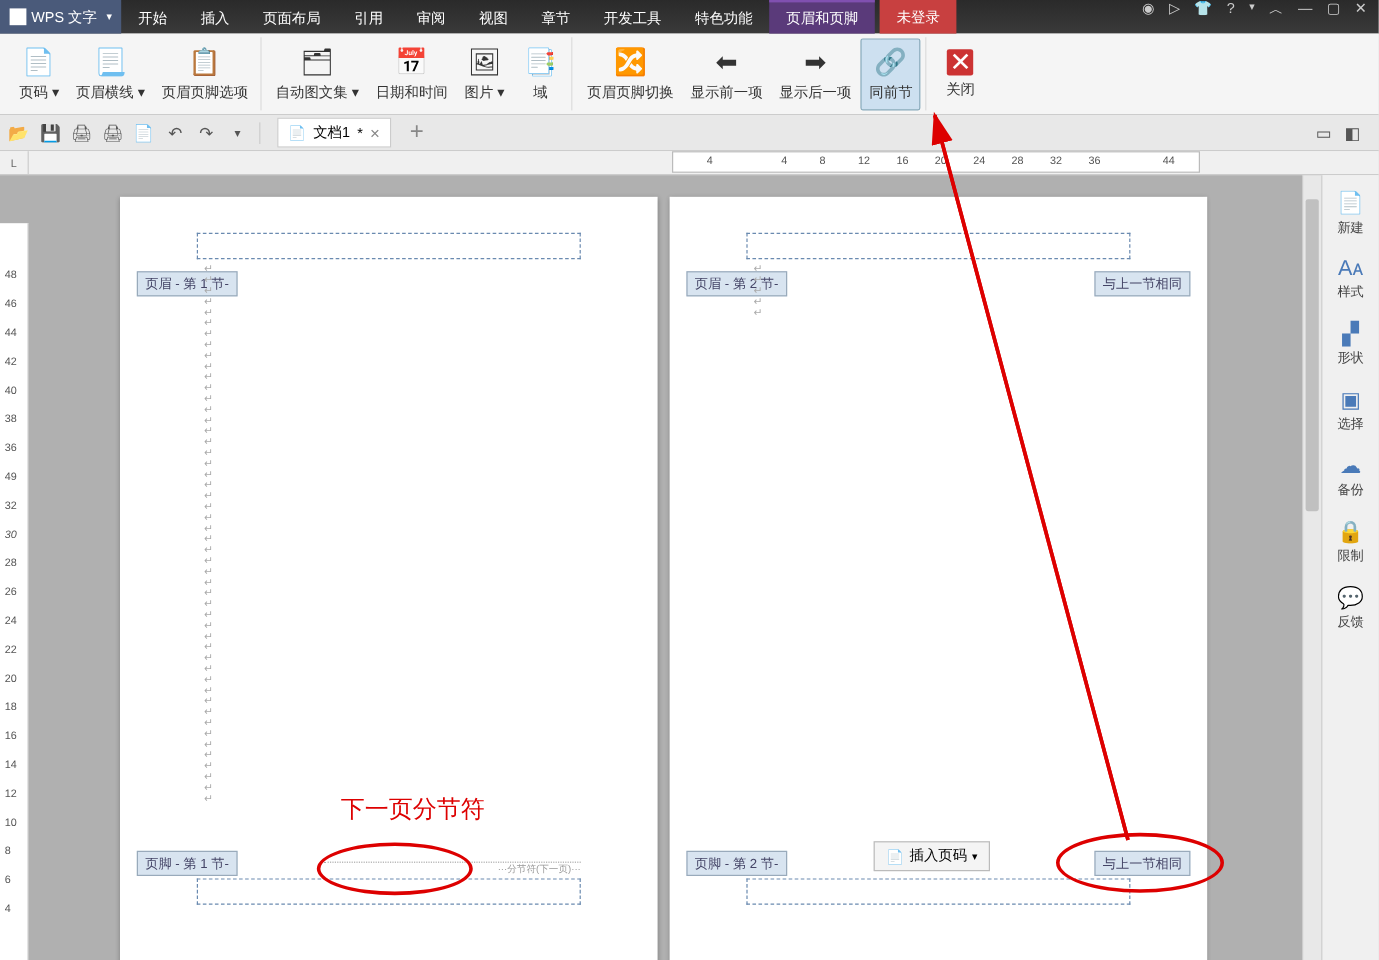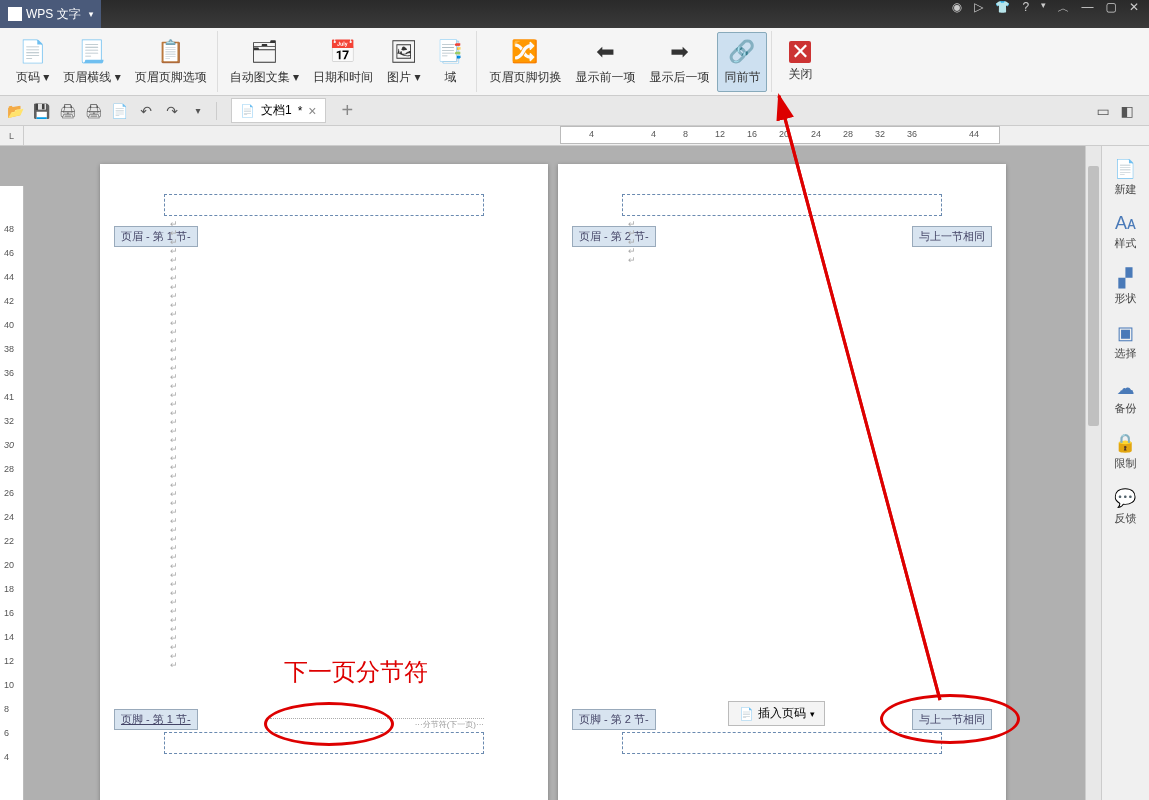--- a/index.html
+++ b/index.html
@@ -47,21 +47,21 @@
 .page { background: #fff; width: 448px; height: 640px; position: relative; box-shadow: 0 1px 4px rgba(0,0,0,.3); }
 .dashed-area { position: absolute; border: 1px dashed #6a8ab0; }
 .header-area { top: 30px; left: 64px; right: 64px; height: 22px; }
 .footer-area { bottom: 50px; left: 64px; right: 64px; height: 22px; }
 .sec-label { position: absolute; background: #d8e4f0; border: 1px solid #9ab; padding: 2px 6px; font-size: 11px; color: #446; }
 .marks { position: absolute; left: 70px; top: 56px; font-size: 9px; color: #aaa; line-height: 9px; }
 
 
 .red-arrow { position: absolute; z-index: 50; pointer-events: none; }
 .red-ellipse { position: absolute; border: 3px solid #d00; border-radius: 50%; z-index: 50; pointer-events: none; }
-.section-break-text { position: absolute; color: #d00; font-size: 24px; z-index: 40; }
+.section-break-text { position: absolute; color: #d00; font-size: 20px; z-index: 40; }
 .insert-pn-btn { position: absolute; background: #f4f4f4; border: 1px solid #bbb; padding: 3px 10px; font-size: 12px; display: flex; align-items: center; gap: 4px; cursor: pointer; }
 
 
 .right-pane { position: absolute; right: 0; top: 146px; width: 48px; bottom: 0; background: #f0f0f0; border-left: 1px solid #ccc; display: flex; flex-direction: column; align-items: center; padding-top: 6px; gap: 4px; }
 .rp-btn { width: 40px; display: flex; flex-direction: column; align-items: center; padding: 6px 2px; font-size: 11px; color: #444; cursor: pointer; }
 .rp-btn .ricon { font-size: 18px; color: #4a7ab8; margin-bottom: 2px; }
 
 
 .vscroll { position: absolute; right: 48px; top: 146px; width: 16px; bottom: 0; background: #e8e8e8; border-left: 1px solid #ccc; }
 .vscroll .thumb { position: absolute; left: 2px; right: 2px; top: 20px; height: 260px; background: #c0c0c0; border-radius: 2px; }
@@ -69,20 +69,33 @@
 .quickbar-right { margin-left:auto; display:flex; gap:4px; padding-right:6px;}
 </style>
 </head>
 <body>
 
 <div class="titlebar">
   <div class="logo">
     <span class="logo-icon"></span>
     <span>WPS 文字</span>
     <span style="font-size:9px;margin-left:4px;">▾</span>
+  </div>
+  <div class="tabs">
+    <div class="tab">开始</div>
+    <div class="tab">插入</div>
+    <div class="tab">页面布局</div>
+    <div class="tab">引用</div>
+    <div class="tab">审阅</div>
+    <div class="tab">视图</div>
+    <div class="tab">章节</div>
+    <div class="tab">开发工具</div>
+    <div class="tab">特色功能</div>
+    <div class="tab hf active">页眉和页脚</div>
+    <div class="login">未登录</div>
   </div>
   <div class="right-icons">
     <span>◉</span>
     <span>▷</span>
     <span>👕</span>
     <span>?</span>
     <span style="font-size:9px;">▾</span>
     <span>︿</span>
     <span>—</span>
     <span>▢</span>
@@ -191,21 +204,21 @@
 
 <div class="editor-wrap">
   <div class="v-ruler">
     <span class="vtick" style="top:38px;">48</span>
     <span class="vtick" style="top:62px;">46</span>
     <span class="vtick" style="top:86px;">44</span>
     <span class="vtick" style="top:110px;">42</span>
     <span class="vtick" style="top:134px;">40</span>
     <span class="vtick" style="top:158px;">38</span>
     <span class="vtick" style="top:182px;">36</span>
-    <span class="vtick" style="top:206px;">41</span>
+    <span class="vtick" style="top:206px;">49</span>
     <span class="vtick" style="top:230px;">32</span>
     <span class="vtick" style="top:254px;font-style:italic;">30</span>
     <span class="vtick" style="top:278px;">28</span>
     <span class="vtick" style="top:302px;">26</span>
     <span class="vtick" style="top:326px;">24</span>
     <span class="vtick" style="top:350px;">22</span>
     <span class="vtick" style="top:374px;">20</span>
     <span class="vtick" style="top:398px;">18</span>
     <span class="vtick" style="top:422px;">16</span>
     <span class="vtick" style="top:446px;">14</span>
@@ -217,21 +230,21 @@
     <span class="vtick" style="top:614px;">2</span>
   </div>
 
   <div class="pages">
 
     <div class="page">
       <div class="dashed-area header-area"></div>
       <div class="sec-label" style="top:62px; left:14px;">页眉 - 第 1 节-</div>
       <div class="marks">↵<br>↵<br>↵<br>↵<br>↵<br>↵<br>↵<br>↵<br>↵<br>↵<br>↵<br>↵<br>↵<br>↵<br>↵<br>↵<br>↵<br>↵<br>↵<br>↵<br>↵<br>↵<br>↵<br>↵<br>↵<br>↵<br>↵<br>↵<br>↵<br>↵<br>↵<br>↵<br>↵<br>↵<br>↵<br>↵<br>↵<br>↵<br>↵<br>↵<br>↵<br>↵<br>↵<br>↵<br>↵<br>↵<br>↵<br>↵<br>↵<br>↵</div>
       <div class="dashed-area footer-area"></div>
-      <div class="sec-label" style="bottom:74px; left:14px;text-decoration:underline;">页脚 - 第 1 节-</div>
+      <div class="sec-label" style="bottom:74px; left:14px;">页脚 - 第 1 节-</div>
 
       <div class="section-break-text" style="bottom:116px; left:184px;">下一页分节符</div>
       <div class="red-ellipse" style="bottom:58px; left:164px; width:130px; height:44px;"></div>
       <div style="position:absolute; bottom:74px; left:170px; right:64px; border-top:1px dotted #aaa; font-size:8px; color:#999; text-align:right;">···分节符(下一页)···</div>
     </div>
 
     <div class="page">
       <div class="dashed-area header-area"></div>
       <div class="sec-label" style="top:62px; left:14px;">页眉 - 第 2 节-</div>
       <div class="sec-label" style="top:62px; right:14px;">与上一节相同</div>

